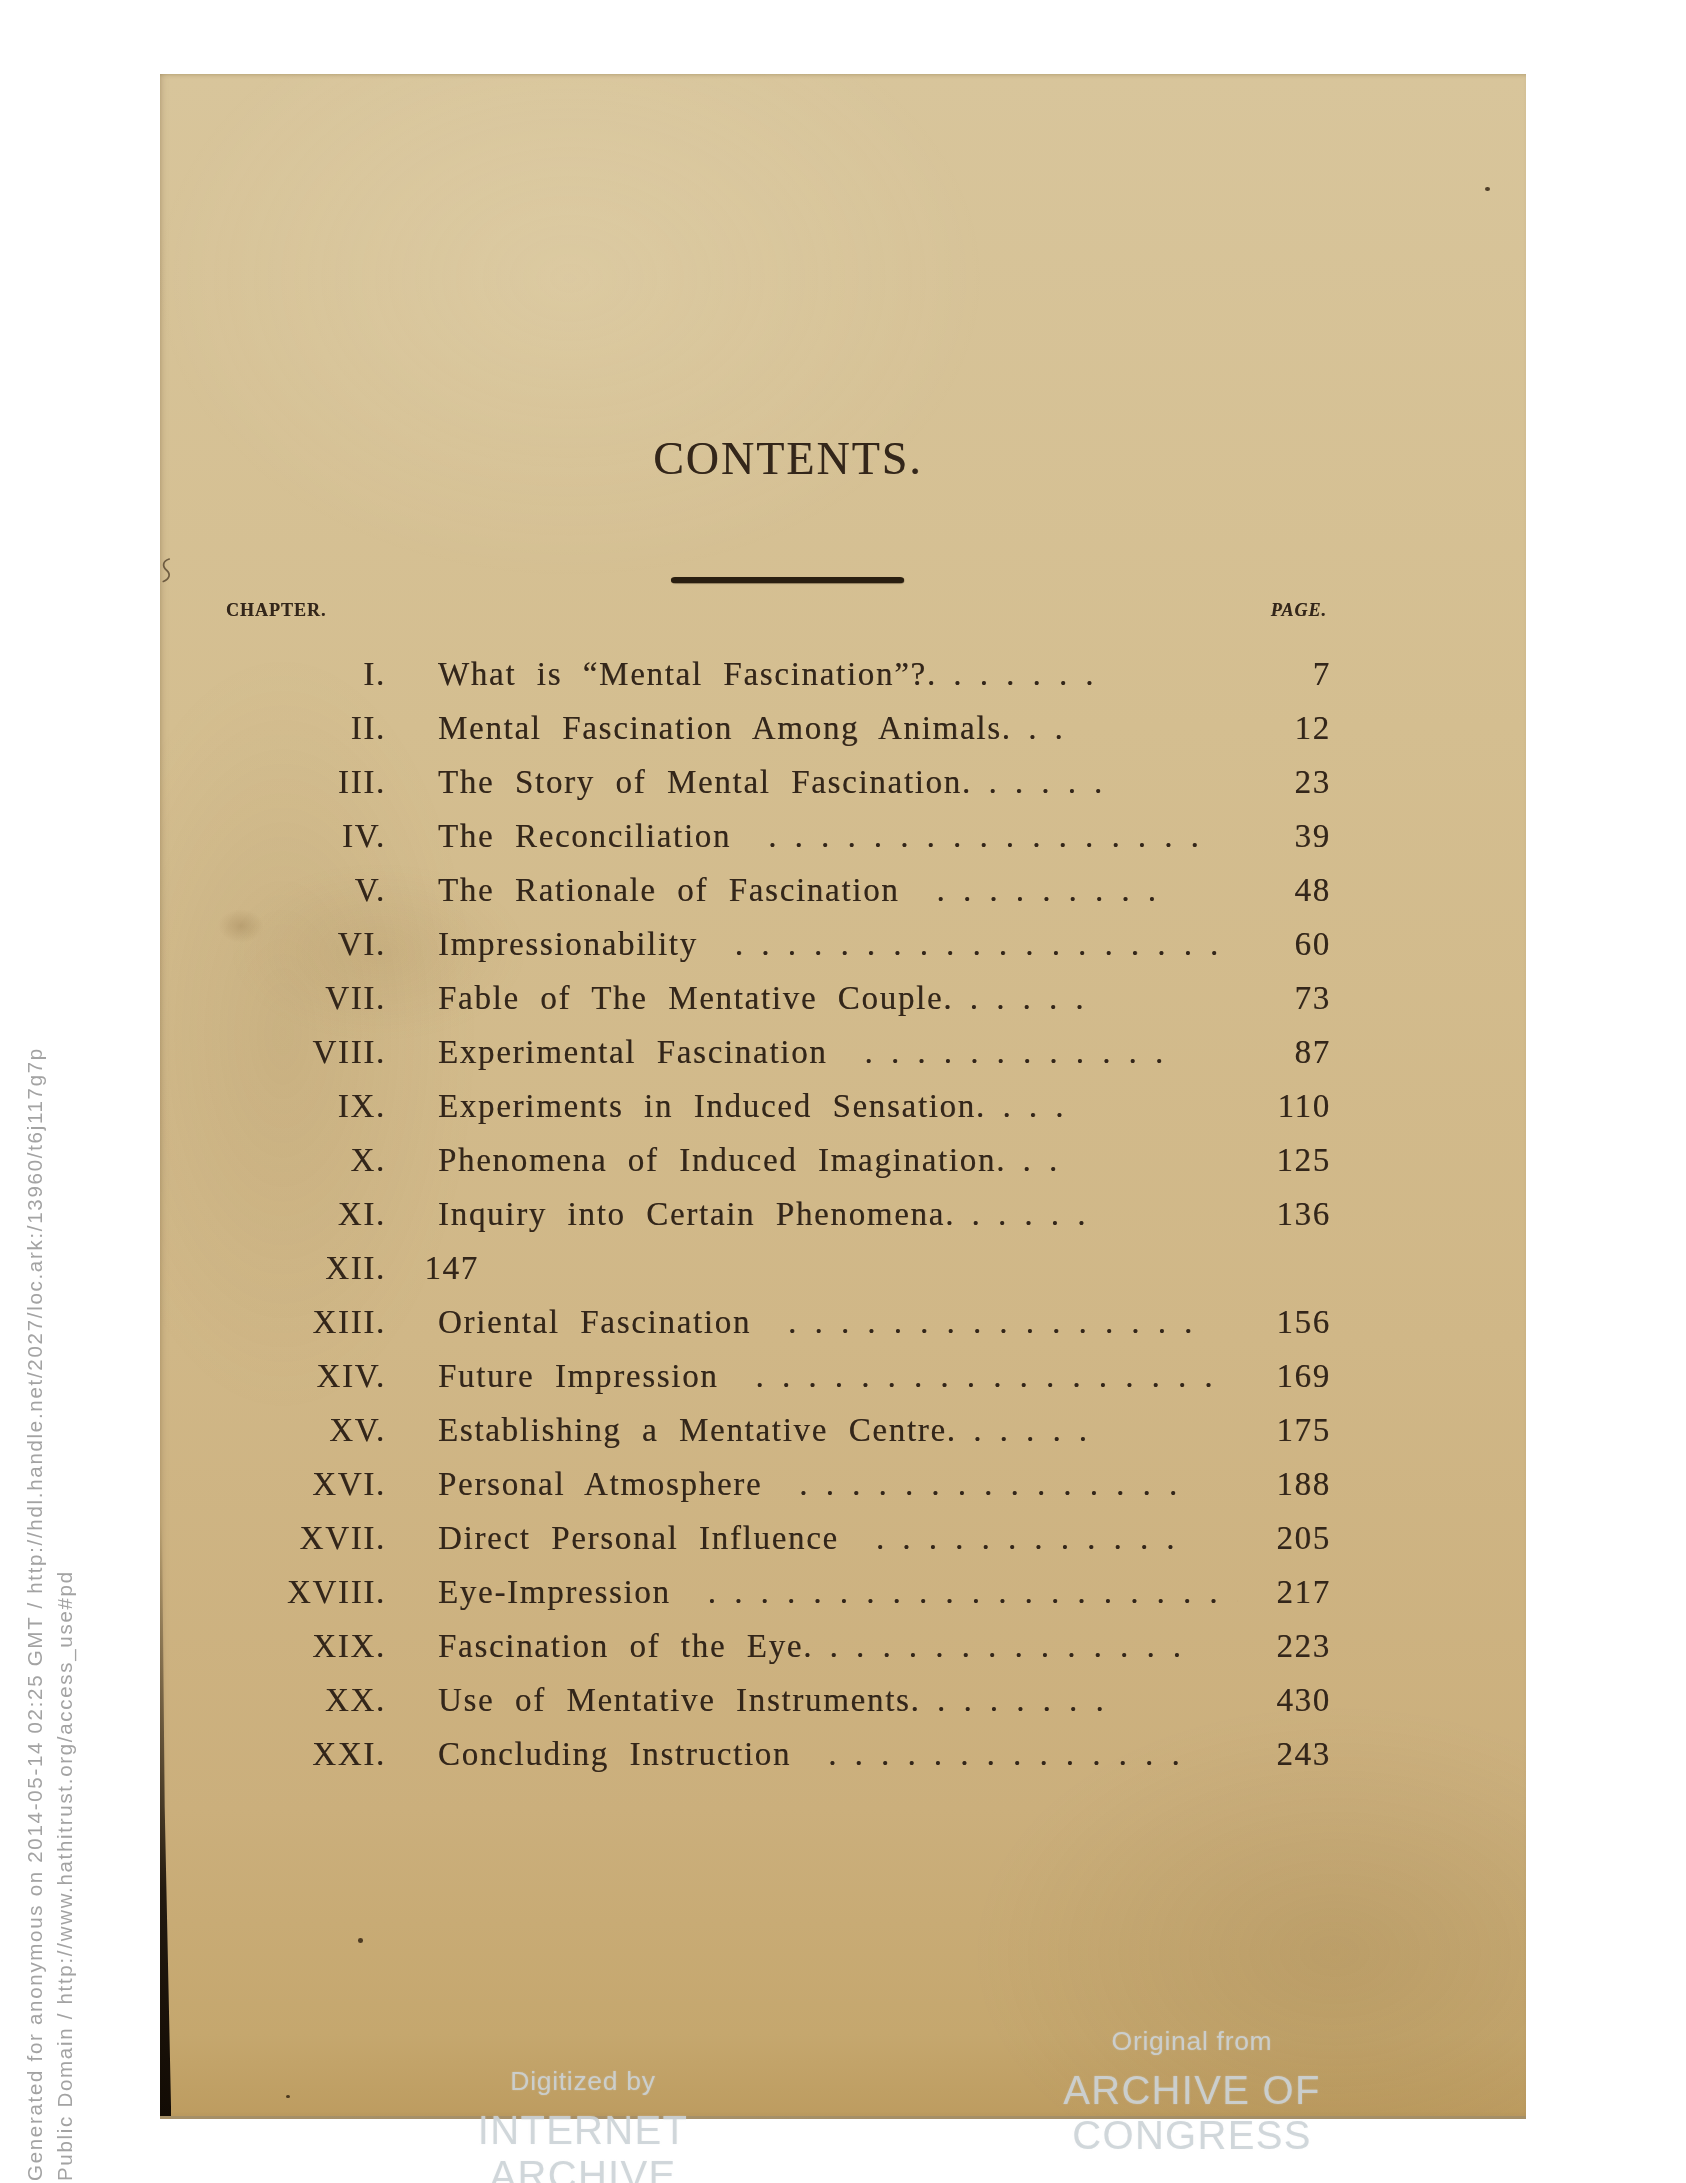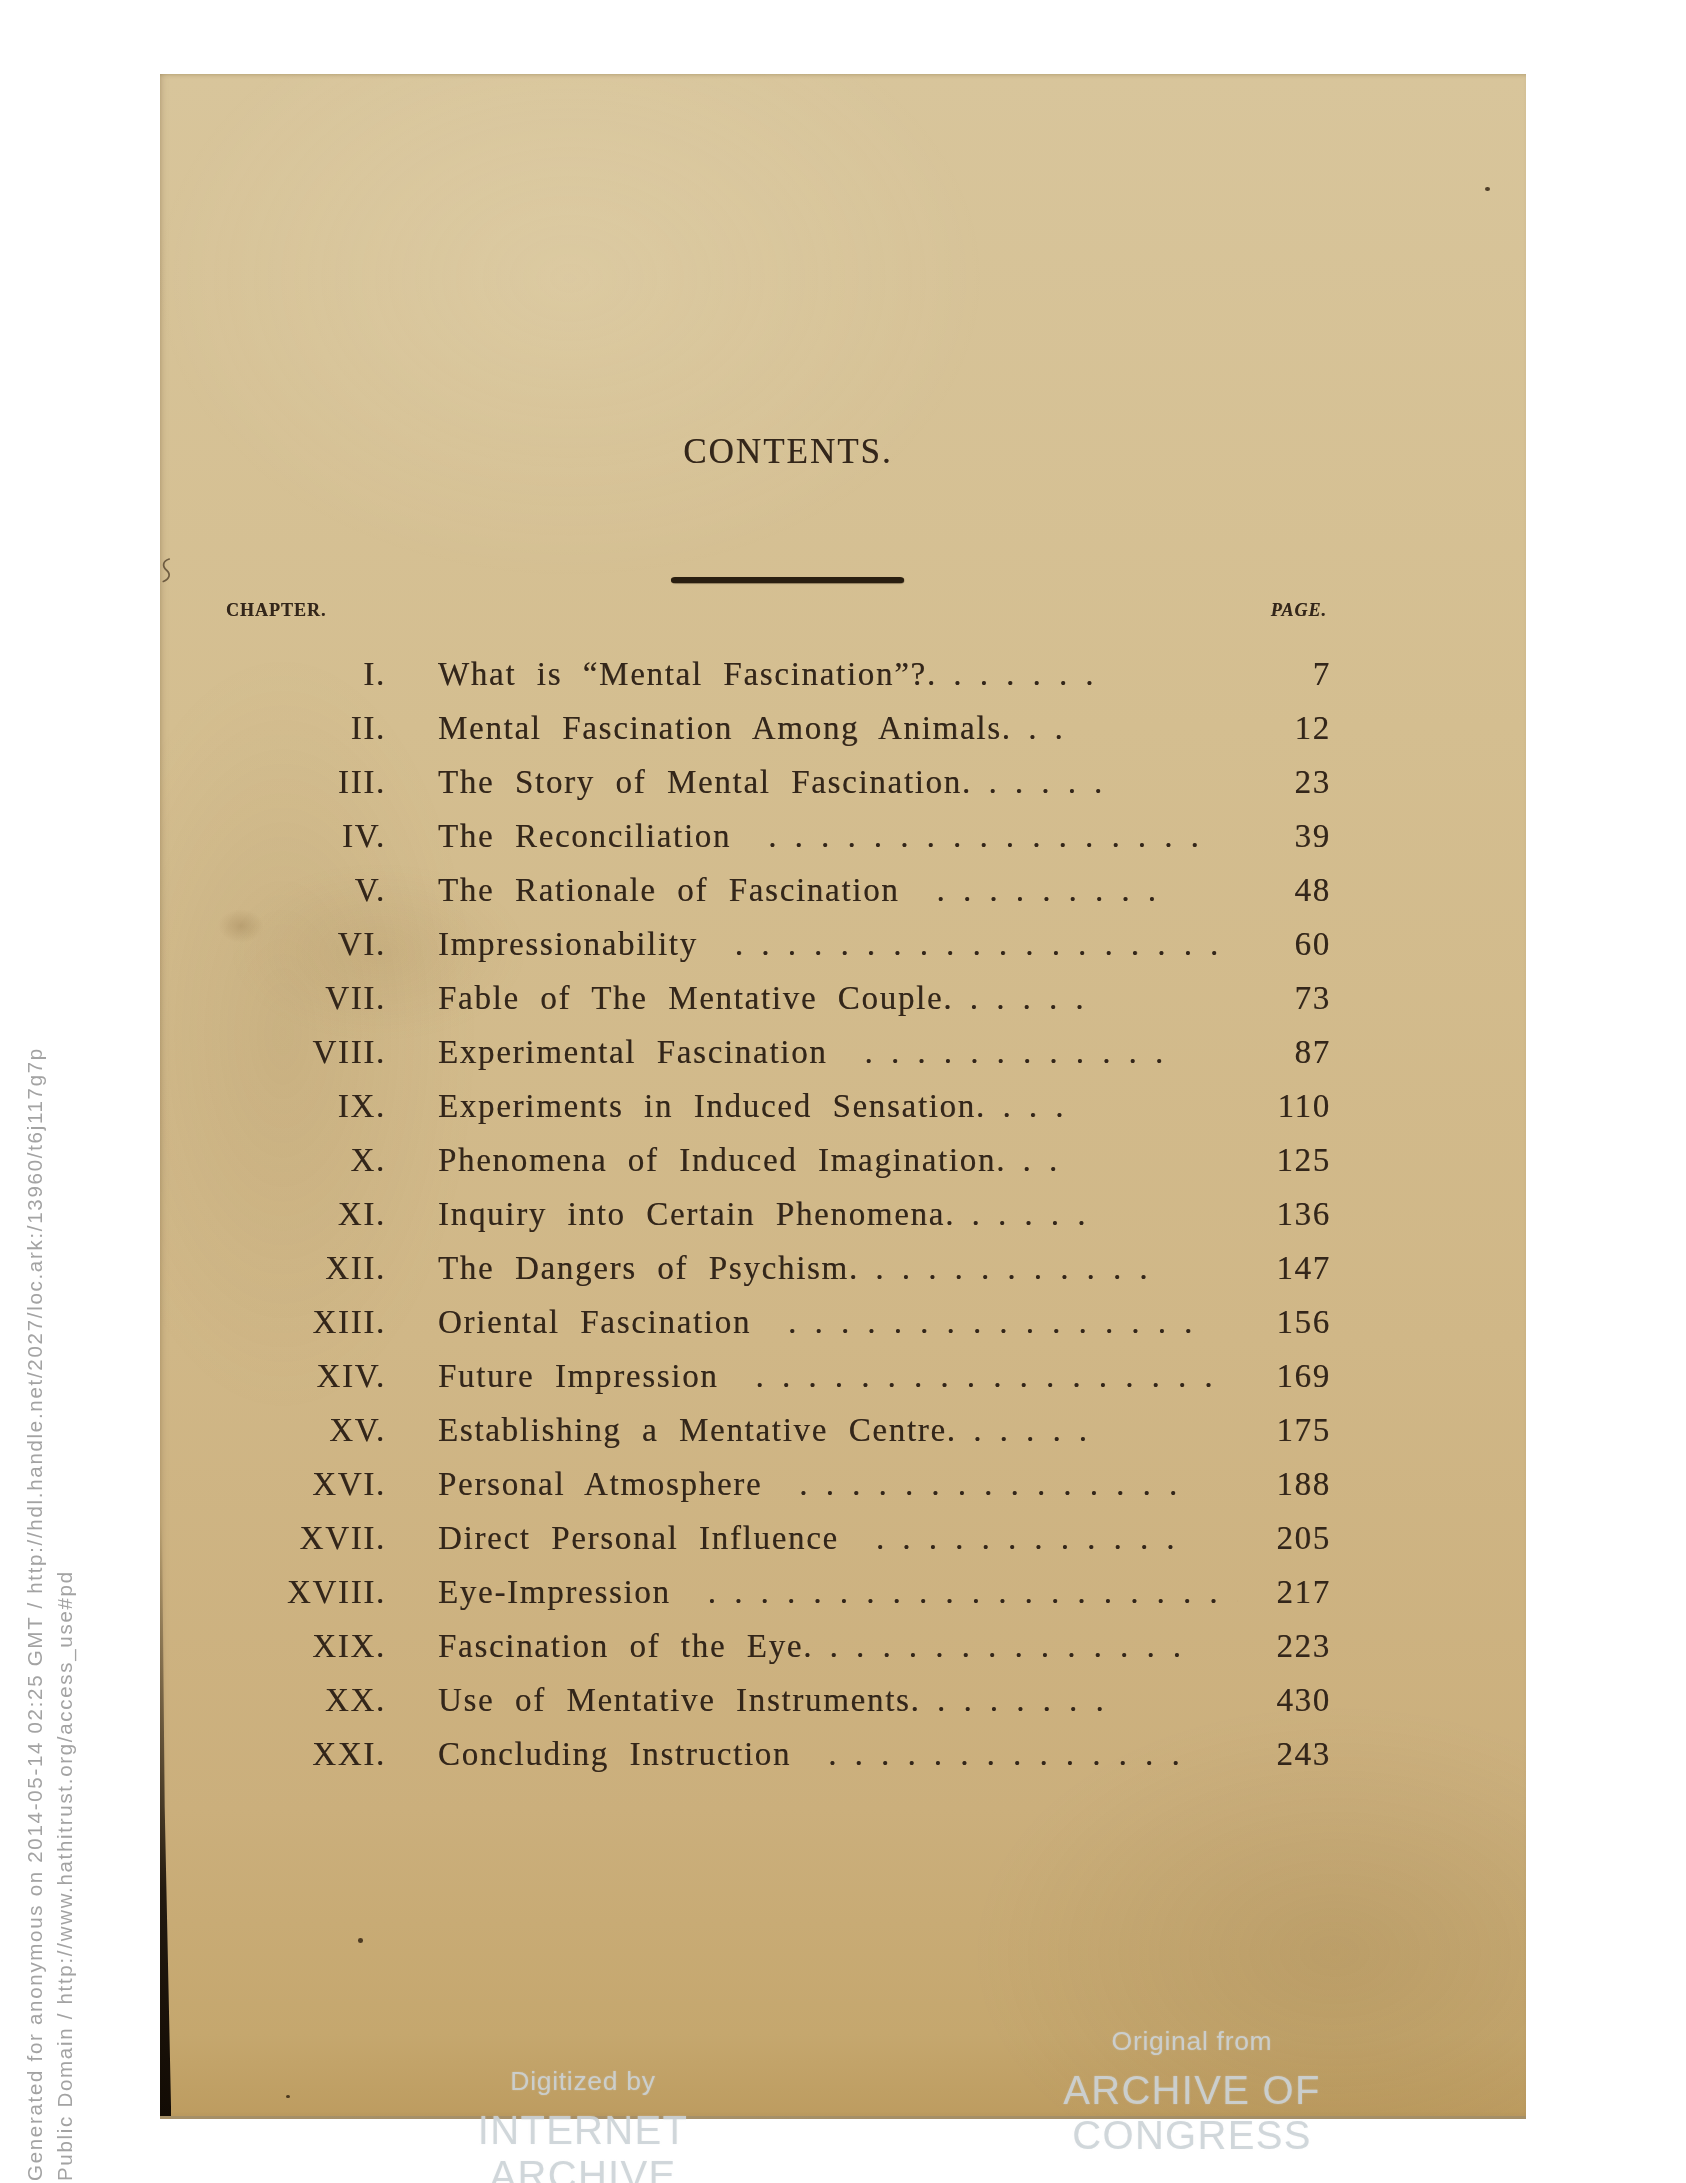--- a/index.html
+++ b/index.html
@@ -48,21 +48,21 @@
     background:linear-gradient(180deg, rgba(25,16,8,0) 0%, rgba(25,16,8,.45) 30%, rgba(18,11,5,.9) 62%, #120b04 100%);
     clip-path:polygon(0 0, 18% 0, 42% 48%, 100% 100%, 0 100%);
   }
 
   .ink{color:#33261a;text-shadow:0.3px 0.3px 0.6px rgba(51,38,26,.55);}
 
   .contents-title{
     position:absolute;
     left:66px;top:358px;width:1124px;
     text-align:center;
-    font-size:35px;
+    font-size:46px;
     letter-spacing:2px;
   }
 
   .rule{
     position:absolute;
     left:511px;top:503px;
     width:233px;height:6px;
     background:#291e10;
     border-radius:4px/2.6px;
     box-shadow:0.3px 0.7px 0.7px rgba(41,30,16,.5);
@@ -207,21 +207,20 @@
   </div>
 
   <div class="row">
     <span class="num">XI.</span>
     <span class="ttl"><span>Inquiry into Certain Phenomena</span><span class="leader">......</span></span>
     <span class="pg">136</span>
   </div>
 
   <div class="row">
     <span class="num">XII.</span>
-    <span class="ttl"><span>The Dangers of Psychism</span><span class="leader">............</span></span>
     <span class="pg">147</span>
   </div>
 
   <div class="row">
     <span class="num">XIII.</span>
     <span class="ttl"><span>Oriental Fascination</span><span class="leader"> ................</span></span>
     <span class="pg">156</span>
   </div>
 
   <div class="row">

